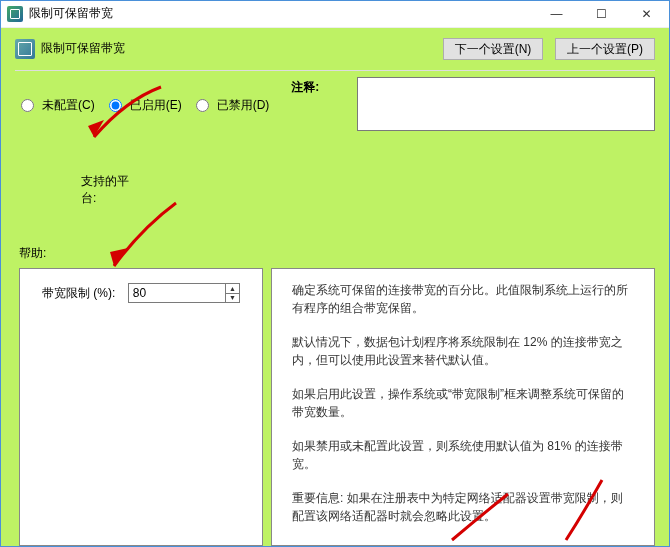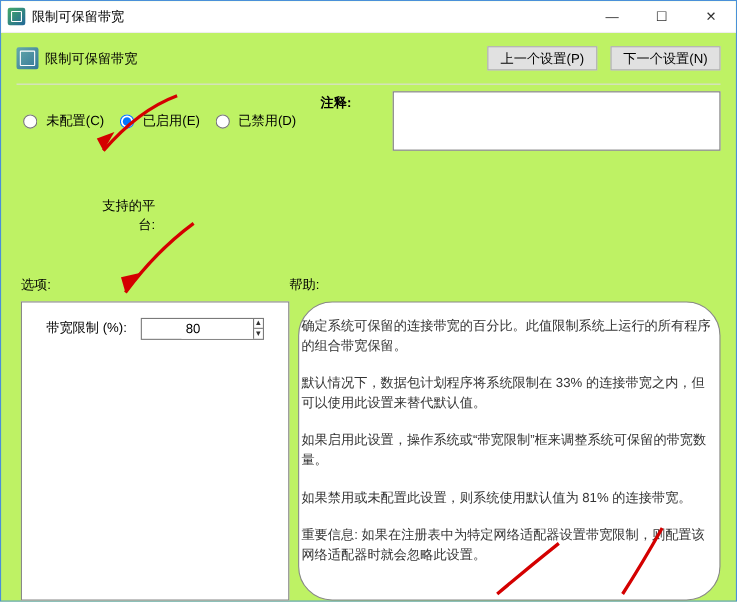--- a/index.html
+++ b/index.html
@@ -20,33 +20,33 @@
   .divider { height:1px; background:#ddd; margin:0 14px;}
   .radiorow { display:flex; padding: 6px 14px 0 20px; gap: 18px; }
   .radios { display:flex; gap: 14px; padding-top:2px;}
   .radio { display:flex; align-items:center; gap:4px; white-space:nowrap; }
   .radio input { margin:0 4px 0 0; }
   .commentarea { display:flex; flex-direction:column; gap:6px; flex:1; margin-left:4px;}
   .commentrow { display:flex; gap:6px; align-items:flex-start;}
   .commentrow .lbl { width:60px; padding-top:2px;font-weight:bold;}
   .commentbox { flex:1; height:54px; border:1px solid #7a7a7a; background:#fff; resize:none; padding:2px;}
   .platformrow { display:flex; gap:6px; align-items:flex-start; margin-top:6px; }
-  .platformrow .lbl { width:60px; padding-top:4px; text-align:right; margin-left: 80px; margin-top: 32px;}
+  .platformrow .lbl { width:60px; padding-top:4px; text-align:left; margin-left: 80px; margin-top: 32px;}
   .platformbox { flex:1; height:28px; border:1px solid #7a7a7a; background:#f5f5f5; padding:4px 6px; margin-right:14px; position:relative; color:#555;}
   .platformbox .scrollhint{position:absolute;right:2px;top:2px;bottom:2px;width:12px;display:flex;flex-direction:column;justify-content:space-between;align-items:center;color:#888;font-size:8px;}
   .labels2 { display:flex; padding: 38px 14px 6px 18px; }
   .labels2 .optlbl{ width: 244px; }
   .lower { display:flex; padding: 0 14px 0 18px; gap:8px; height: 278px; }
   .panel { border:1px solid #888; background:#fff; position:relative;}
   .panel.left { width:244px; padding:14px 22px;}
-  .panel.right { flex:1; padding:12px 2px; overflow:hidden;border-radius:31px;}
+  .panel.right { flex:1; padding:12px 20px; overflow:hidden;}
   .optrow { display:flex; align-items:center; gap:8px;}
   .optrow .olbl{ width:82px; white-space:nowrap;}
   .numwrap{ display:flex; border:1px solid #7a7a7a; height:20px; width:118px;}
-  .numwrap input{ border:none; outline:none; width:100%; padding:0 4px; font-size:12px;margin-left:36px;}
+  .numwrap input{ border:none; outline:none; width:100%; padding:0 4px; font-size:12px;}
   .numwrap .spin{ width:16px; border-left:1px solid #7a7a7a; display:flex; flex-direction:column;}
   .numwrap .spin div{flex:1;display:flex;align-items:center;justify-content:center;font-size:7px;line-height:1;color:#333;border-bottom:1px solid #7a7a7a;cursor:default;}
   .numwrap .spin div:last-child{border-bottom:none;}
   .help p{ margin:0 0 16px 0; line-height:1.5; color:#333;}
   
   .arrow { position:absolute; pointer-events:none; }
   .arrow svg{overflow:visible;}
   .ap{stroke:#d40000;stroke-width:3;fill:none;}
   .ah{fill:#d40000;}
 </style>
@@ -64,22 +64,22 @@
       <div class="winbtn close">✕</div>
     </div>
   </div>
 
   <div class="toprow">
     <div class="left">
       <span class="ticon"></span>
       <span>限制可保留带宽</span>
     </div>
     <div class="spacer"></div>
+    <div class="navbtn">下一个设置(N)</div>
     <div class="navbtn">上一个设置(P)</div>
-    <div class="navbtn">下一个设置(N)</div>
   </div>
 
   <div class="divider"></div>
 
   <div class="radiorow">
     <div class="radios">
       <label class="radio">
         <input type="radio" name="cfg" style="">
         <span>未配置(C)</span>
       </label>
@@ -99,41 +99,40 @@
         <textarea class="commentbox" style=""></textarea>
       </div>
     </div>
   </div>
 
   <div class="platformrow">
     <span class="lbl">支持的平台:</span>
   </div>
 
   <div class="labels2">
-    <span class="optlbl">选项:</span>
     <span>帮助:</span>
   </div>
 
   <div class="lower">
     <div class="panel left">
       <div class="optrow">
         <span class="olbl">带宽限制 (%):</span>
         <div class="numwrap">
           <input type="text" value="80" style="">
           <div class="spin">
             <div>▲</div>
             <div>▼</div>
           </div>
         </div>
       </div>
     </div>
 
     <div class="panel right help">
       <p>确定系统可保留的连接带宽的百分比。此值限制系统上运行的所有程序的组合带宽保留。</p>
-      <p>默认情况下，数据包计划程序将系统限制在 33% 的连接带宽之内，但可以使用此设置来替代默认值。</p>
+      <p>默认情况下，数据包计划程序将系统限制在 12% 的连接带宽之内，但可以使用此设置来替代默认值。</p>
       <p>如果启用此设置，操作系统或“带宽限制”框来调整系统可保留的带宽数量。</p>
       <p>如果禁用或未配置此设置，则系统使用默认值为 81% 的连接带宽。</p>
       <p>重要信息: 如果在注册表中为特定网络适配器设置带宽限制，则配置该网络适配器时就会忽略此设置。</p>
     </div>
   </div>
 
 </div>
 
 <div class="arrow" style="left:86px;top:82px;">
   <svg width="80" height="70">

